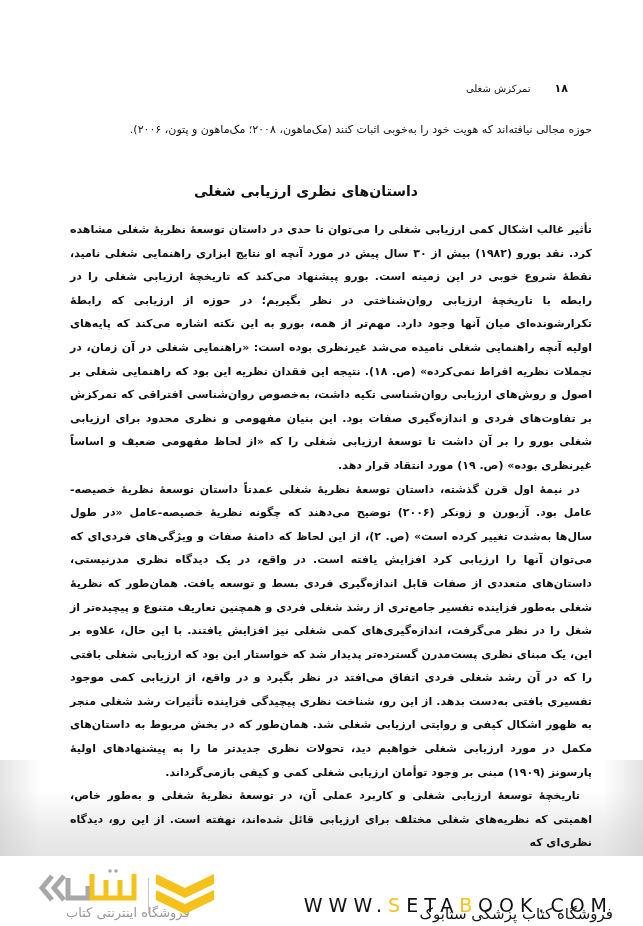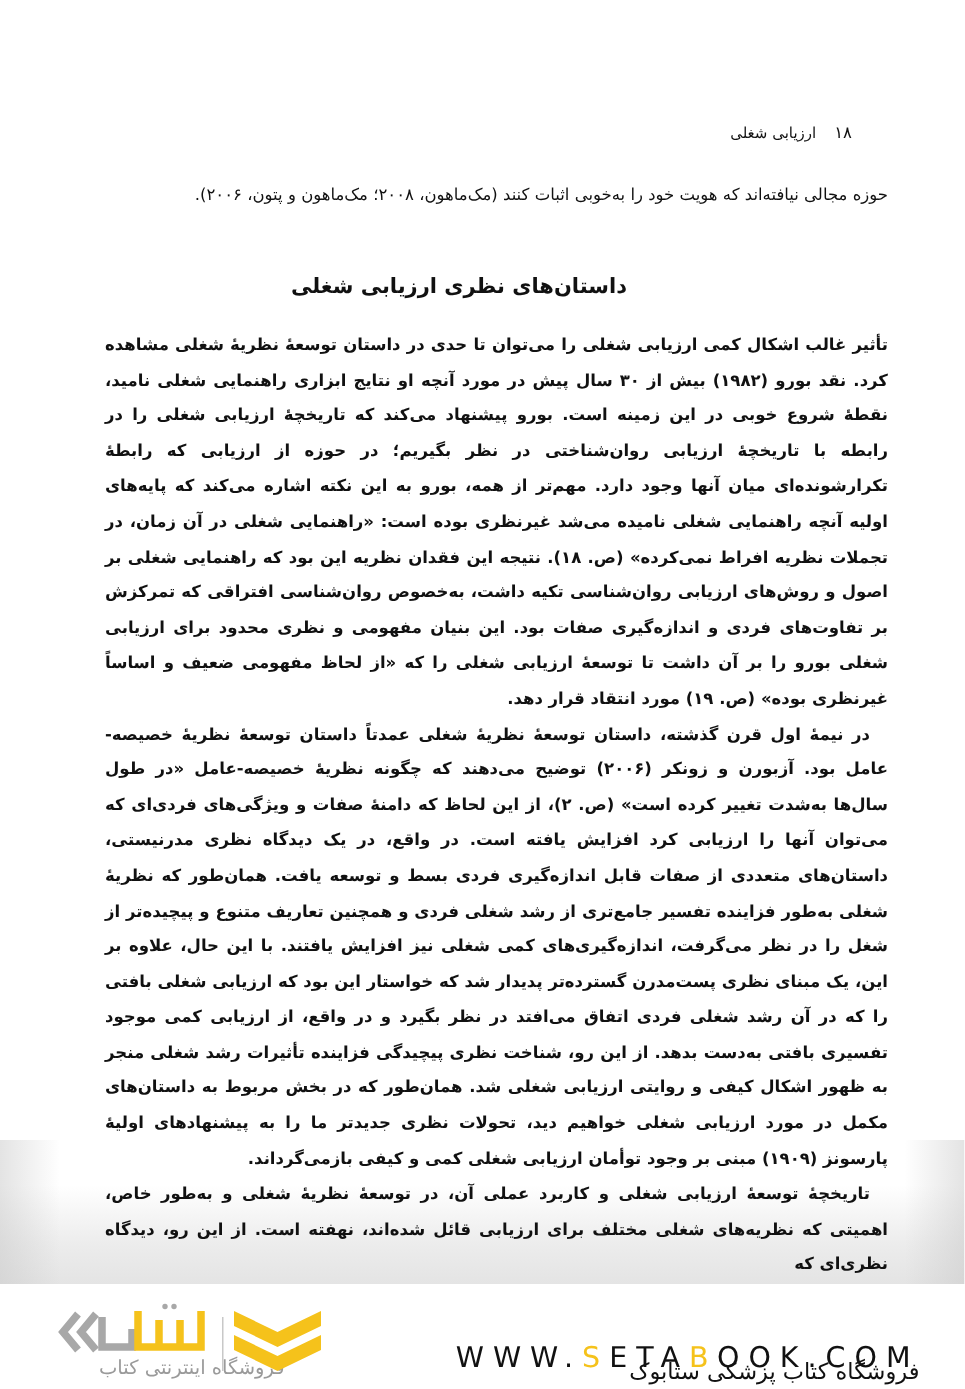--- a/index.html
+++ b/index.html
@@ -14,21 +14,21 @@
       content: ""; position: absolute; top: 760px; bottom: 0; width: 40px;
     }
     .page::before { left: 0; background: linear-gradient(to right, rgba(200,200,200,0.5), rgba(255,255,255,0)); }
     .page::after { right: 0; background: linear-gradient(to left, rgba(200,200,200,0.5), rgba(255,255,255,0)); }
 
     .running-head {
       position: absolute; top: 82px; right: 75px; direction: rtl;
       font-size: 10px; display: flex; gap: 12px; align-items: baseline;
       font-family: "DejaVu Sans", sans-serif;
     }
-    .running-head .page-num { font-weight: normal; font-size: 11px; }
+    .running-head .page-num { font-weight: bold; font-size: 11px; margin-left: 12px; }
 
     .text-block {
       position: absolute; left: 70px; width: 522px; direction: rtl; text-align: justify;
       text-align-last: right; font-family: "DejaVu Sans", sans-serif;
       font-size: 11px; line-height: 23.6px; color: #111;
     }
     .text-block p { margin: 0; }
     .text-block p.indent { text-indent: 12px; }
 
     #intro { top: 118px; }
@@ -65,21 +65,21 @@
       font-family: "DejaVu Sans", sans-serif; color: #111; white-space: nowrap; margin-left: 40px;
     }
     .store-url .accent { color: #f5c21b; }
   </style>
 </head>
 <body>
 
 <div class="page">
   <div class="running-head">
     <span class="page-num">۱۸</span>
-    <span>ارزیابی شغلی</span>
+    <span>تمرکزش شغلی</span>
   </div>
 
   <div class="text-block" id="intro">
     <p>حوزه مجالی نیافته‌اند که هویت خود را به‌خوبی اثبات کنند (مک‌ماهون، ۲۰۰۸؛ مک‌ماهون و پتون، ۲۰۰۶).</p>
   </div>
 
   <div class="section-title">داستان‌های نظری ارزیابی شغلی</div>
 
   <div class="text-block" id="body">
     <p>تأثیر غالب اشکال کمی ارزیابی شغلی را می‌توان تا حدی در داستان توسعهٔ نظریهٔ شغلی مشاهده کرد. نقد بورو (۱۹۸۲) بیش از ۳۰ سال پیش در مورد آنچه او نتایج ابزاری راهنمایی شغلی نامید، نقطهٔ شروع خوبی در این زمینه است. بورو پیشنهاد می‌کند که تاریخچهٔ ارزیابی شغلی را در رابطه با تاریخچهٔ ارزیابی روان‌شناختی در نظر بگیریم؛ در حوزه از ارزیابی که رابطهٔ تکرارشونده‌ای میان آنها وجود دارد. مهم‌تر از همه، بورو به این نکته اشاره می‌کند که پایه‌های اولیه آنچه راهنمایی شغلی نامیده می‌شد غیرنظری بوده است: «راهنمایی شغلی در آن زمان، در تجملات نظریه افراط نمی‌کرده» (ص. ۱۸). نتیجه این فقدان نظریه این بود که راهنمایی شغلی بر اصول و روش‌های ارزیابی روان‌شناسی تکیه داشت، به‌خصوص روان‌شناسی افتراقی که تمرکزش بر تفاوت‌های فردی و اندازه‌گیری صفات بود. این بنیان مفهومی و نظری محدود برای ارزیابی شغلی بورو را بر آن داشت تا توسعهٔ ارزیابی شغلی را که «از لحاظ مفهومی ضعیف و اساساً غیرنظری بوده» (ص. ۱۹) مورد انتقاد قرار دهد.</p>

